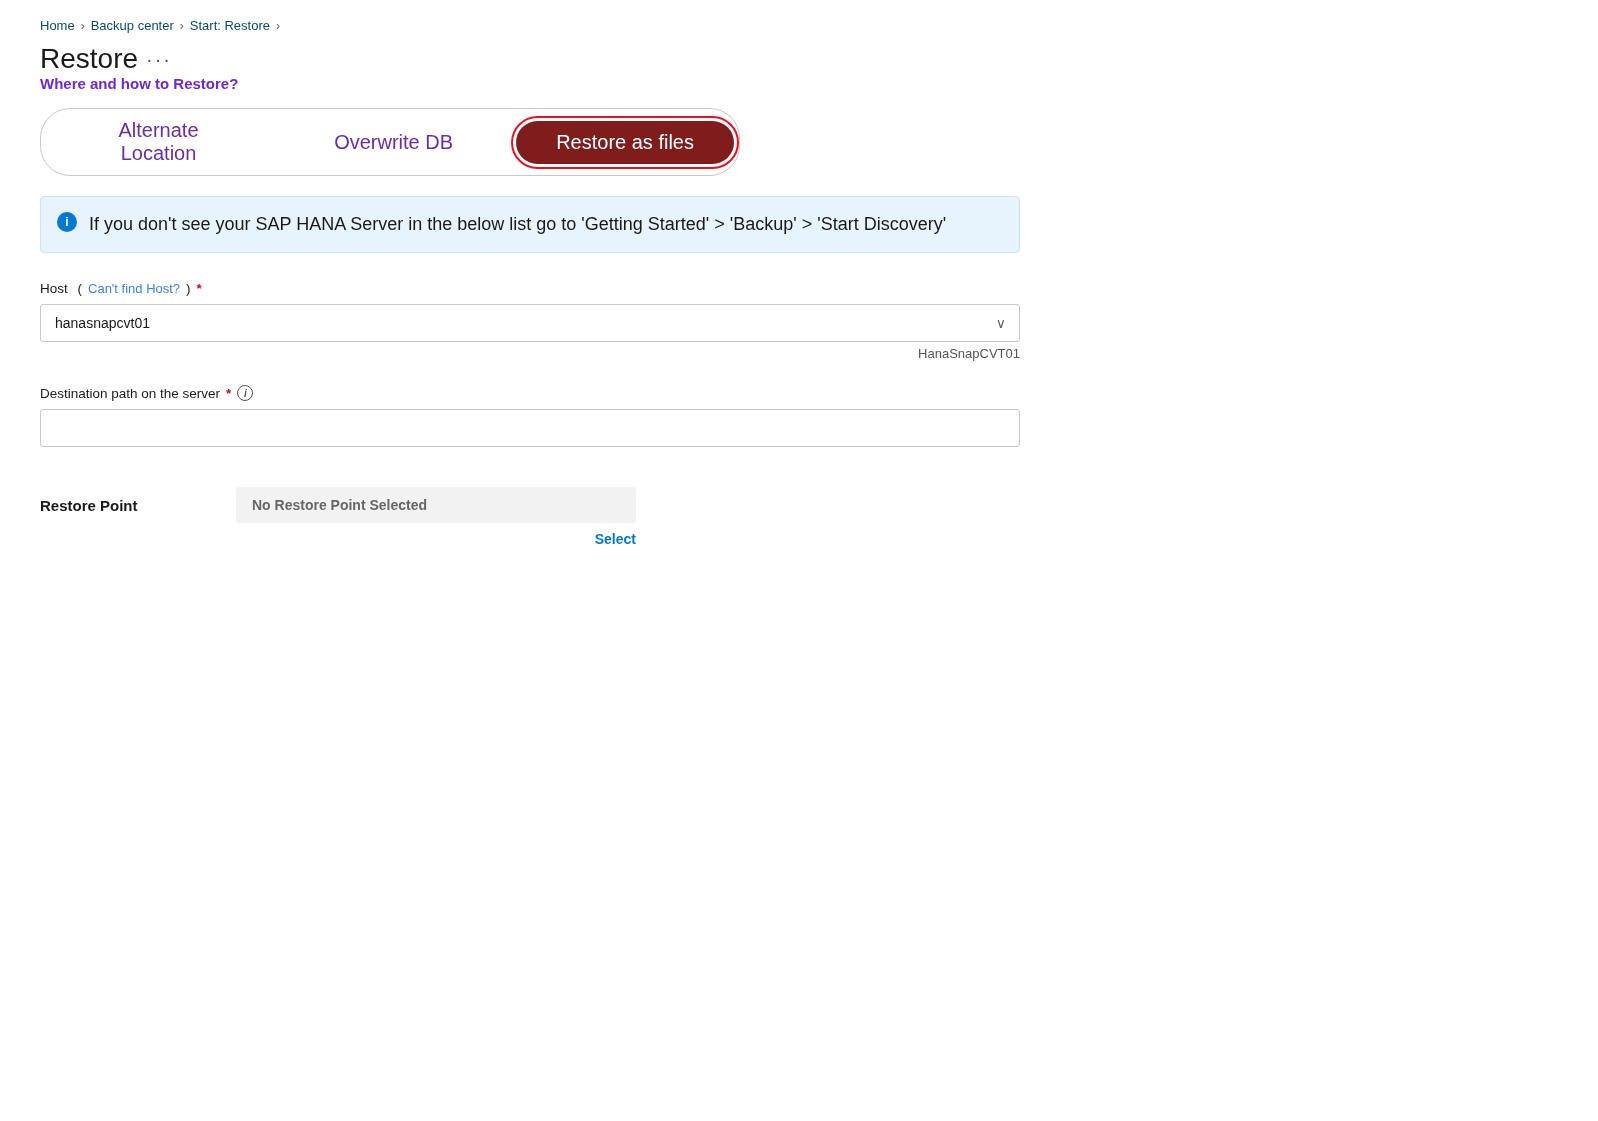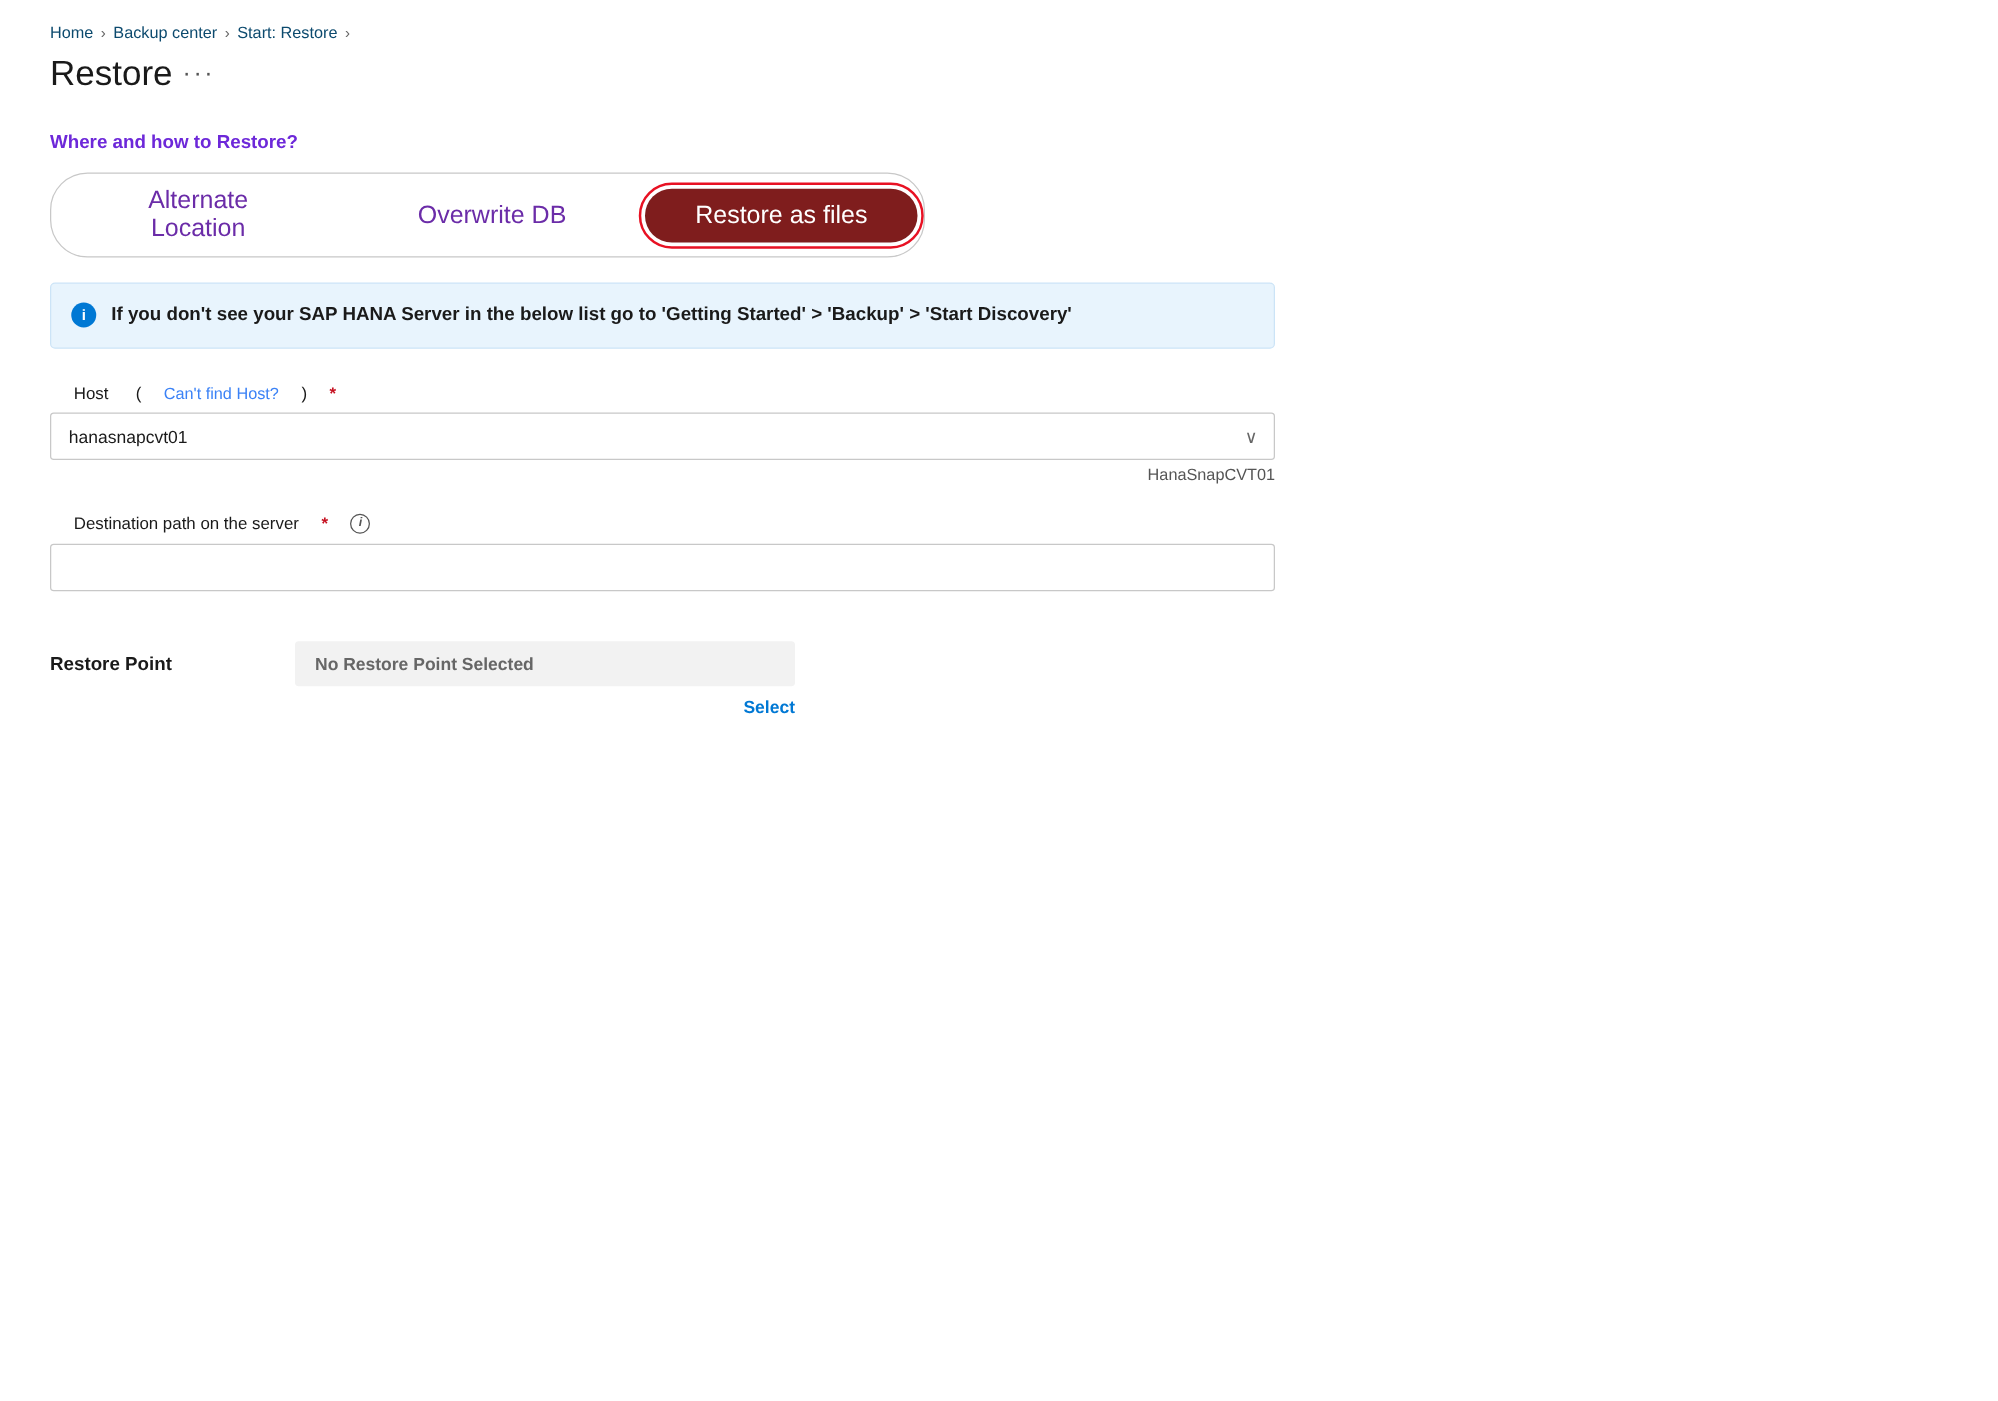--- a/index.html
+++ b/index.html
@@ -39,21 +39,20 @@
 
     .breadcrumb-separator {
       color: #666;
       font-size: 12px;
     }
 
     .page-title-row {
       display: flex;
       align-items: center;
       gap: 8px;
-      margin-bottom: 30px;
     }
 
     .page-title {
       font-size: 28px;
       font-weight: 300;
       color: #1a1a1a;
     }
 
     .more-options {
       font-size: 20px;
@@ -132,34 +131,32 @@
       margin-top: 1px;
     }
 
     .info-icon span {
       color: white;
       font-size: 12px;
       font-weight: 700;
     }
 
     .info-text {
-      font-size: 15px;
+      font-size: 18px;
       color: #1a1a1a;
       line-height: 1.5;
-      font-weight: bold;
     }
 
     .field-label {
       font-size: 13.5px;
       color: #1a1a1a;
       margin-bottom: 8px;
       display: flex;
       align-items: center;
-      gap: 18px;
-      margin-left: 19px;
+      gap: 6px;
     }
 
     .field-label-link {
       color: #3b82f6;
       text-decoration: none;
       font-size: 13px;
     }
 
     .required-star {
       color: #c50f1f;

